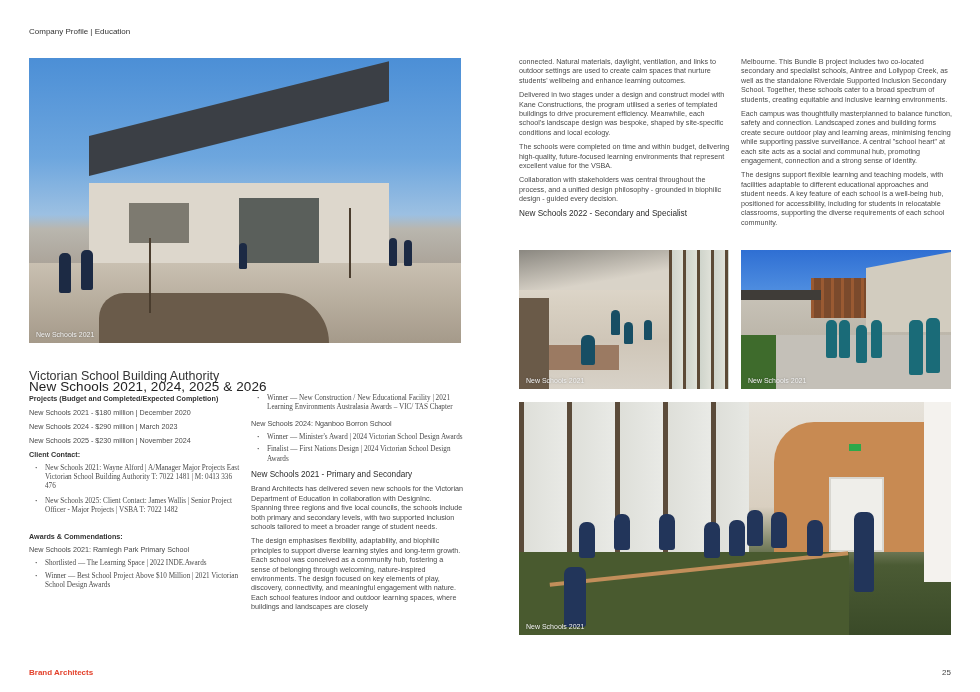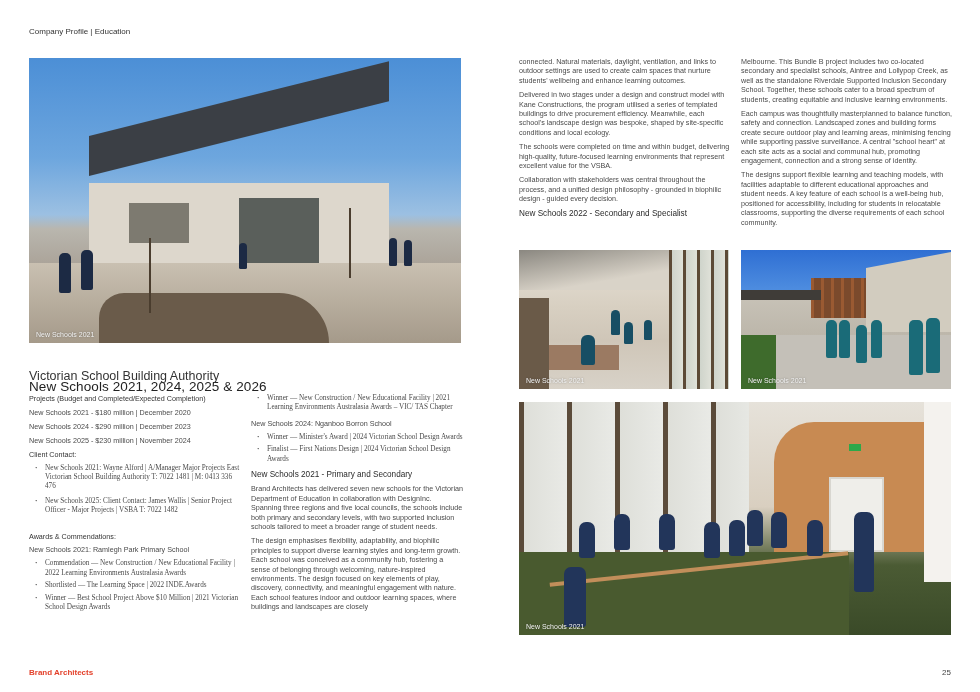--- a/index.html
+++ b/index.html
@@ -55,21 +55,21 @@
   .photo-class .step1 { position: absolute; left: 0; top: 150px; width: 330px; height: 83px; background: #495a2f; }
   .photo-class .step2 { position: absolute; left: 30px; top: 165px; width: 300px; height: 4px; background: #c28e5a; transform: rotate(-6deg); }
   .photo-class .pupil { position: absolute; width: 16px; height: 36px; background: #22355a; border-radius: 7px 7px 3px 3px; }
 
   
   .title { position: absolute; left: 29px; top: 351px; font-size: 13.5px; color: #222; font-weight: normal; letter-spacing: 0.1px; margin-top: 28px; }
   .subtitle { position: absolute; left: 29px; top: 369px; font-size: 12.5px; color: #333; text-align: center; }
 
   .col { position: absolute; font-size: 7.2px; line-height: 9.4px; color: #4a4a4a; }
   .col p { margin-bottom: 5px; }
-  .col .bold { font-weight: normal; color: #333; }
+  .col .bold { font-weight: bold; color: #333; }
   .col .h3 { font-size: 8.2px; color: #2a2a2a; margin-bottom: 5px; }
   .col .line { margin-bottom: 4.5px; }
   .col ul { list-style: none; margin: 0 0 4px 0; font-family: Liberation Serif, serif; }
   .col li { position: relative; padding-left: 16px; margin-bottom: 3px; }
   .col li::before { content: "·"; position: absolute; left: 6px; top: 0; font-weight: bold; }
 
   .col-a { left: 29px; top: 394px; width: 212px; }
   .col-b { left: 251px; top: 394px; width: 212px; }
   .col-c { left: 519px; top: 57px; width: 212px; }
   .col-d { left: 741px; top: 57px; width: 212px; }
@@ -98,31 +98,30 @@
   <div class="kid" style="left:375px; top:182px; width:8px; height:26px;"></div>
   <div class="caption">New Schools 2021</div>
 </div>
 
 <div class="title">New Schools 2021, 2024, 2025 &amp; 2026</div>
 <div class="subtitle">Victorian School Building Authority</div>
 
 <div class="col col-a">
   <div class="bold line">Projects (Budget and Completed/Expected Completion)</div>
   <div class="line">New Schools 2021 - $180 million | December 2020</div>
-  <div class="line">New Schools 2024 - $290 million | December 2023</div>
+  <div class="line">New Schools 2024 - $290 million | March 2023</div>
   <div class="line">New Schools 2025 - $230 million | November 2024</div>
   <div class="bold line">Client Contact:</div>
   <ul>
     <li style="margin-bottom:5px;">New Schools 2021: Wayne Alford | A/Manager Major Projects East Victorian School Building Authority T: 7022 1481 | M: 0413 336 476</li>
     <li style="margin-bottom:16px;">New Schools 2025: Client Contact: James Wallis | Senior Project Officer - Major Projects | VSBA T: 7022 1482</li>
   </ul>
   <div class="bold line">Awards &amp; Commendations:</div>
   <div class="line">New Schools 2021: Ramlegh Park Primary School</div>
   <ul>
-    <li>Commendation — New Construction / New Educational Facility | 2022 Learning Environments Australasia Awards</li>
     <li>Shortlisted — The Learning Space | 2022 INDE.Awards</li>
     <li>Winner — Best School Project Above $10 Million | 2021 Victorian School Design Awards</li>
   </ul>
 </div>
 
 <div class="col col-b">
   <ul>
     <li>Winner — New Construction / New Educational Facility | 2021 Learning Environments Australasia Awards – VIC/ TAS Chapter</li>
   </ul>
   <div class="line" style="margin-top:6px;">New Schools 2024: Nganboo Borron School</div>

